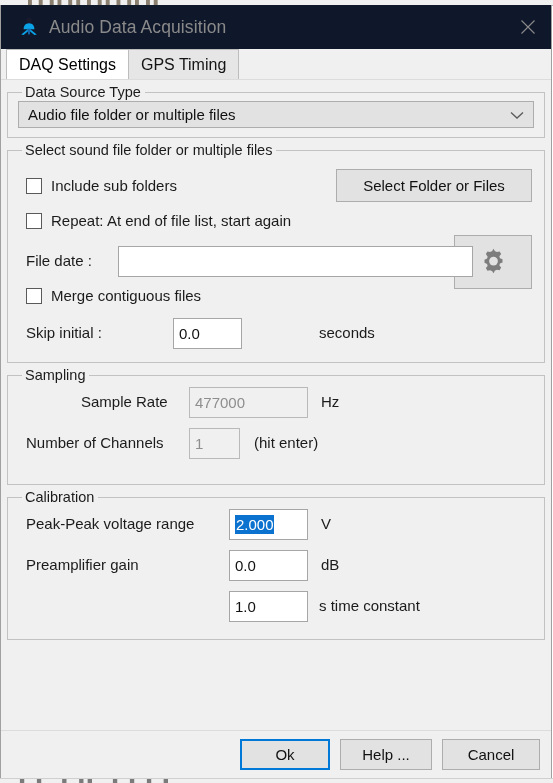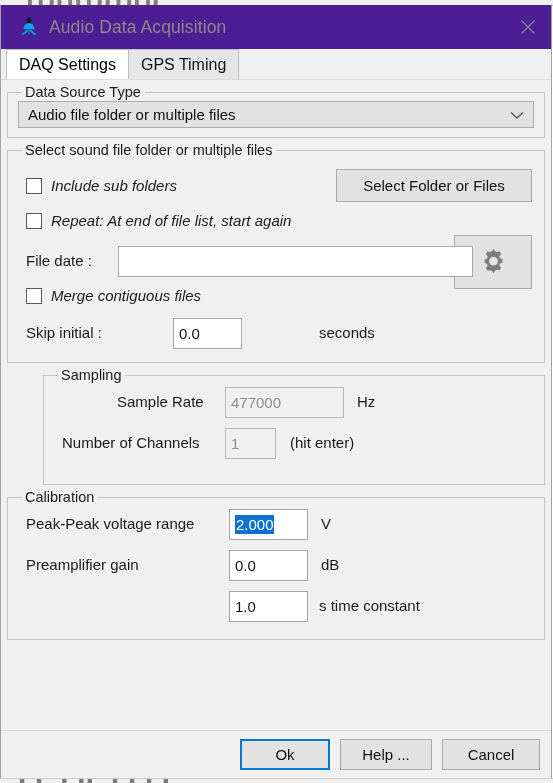--- a/index.html
+++ b/index.html
@@ -48,21 +48,21 @@
     border: 1px solid #a0a0a0;
     border-top: none;
     box-sizing: border-box;
     display: flex;
     flex-direction: column;
   }
 
   
   .titlebar {
     height: 44px;
-    background: #4c1d95;
+    background: #0f172a;
     display: flex;
     align-items: center;
     flex: 0 0 auto;
     position: relative;
   }
   .title-icon {
     width: 22px; height: 22px;
     margin-left: 17px;
     margin-right: 9px;
     position: relative;
@@ -169,21 +169,21 @@
   }
   .cbox.checked::after {
     content: "";
     position: absolute;
     left: 4px; top: 1px;
     width: 5px; height: 10px;
     border: solid #3b3b3b;
     border-width: 0 1.6px 1.6px 0;
     transform: rotate(42deg);
   }
-  .cb-label { margin-left: 9px; font-size: 15px; font-style: italic; }
+  .cb-label { margin-left: 9px; font-size: 15px; }
 
   
   .tfield {
     border: 1px solid #a6a6a6;
     background: #ffffff;
     box-sizing: border-box;
     height: 30px;
     display: flex;
     align-items: center;
     padding: 0 5px;
@@ -321,21 +321,21 @@
         <span class="cb-label">Merge contiguous files</span>
       </div>
 
       <div class="row" style="height:36px;margin-top:12px;">
         <div class="lbl" style="position:absolute;left:8px;top:8px;">Skip initial :</div>
         <input class="tfield" type="text" style="position: absolute; left: 155px; top: 2px; width: 69px; height: 31px;" value="0.0">
         <div class="lbl" style="position:absolute;left:301px;top:8px;">seconds</div>
       </div>
     </fieldset>
 
-    <fieldset class="group" style="padding-bottom:22px;margin-left:36px;">
+    <fieldset class="group" style="padding-bottom:22px;">
       <legend>Sampling</legend>
 
       <div class="row" style="height:36px;margin-top:2px;">
         <div class="lbl" style="position:absolute;left:63px;top:8px;text-align:center;">Sample Rate</div>
         <div class="tfield disabled" style="position:absolute;left:171px;top:2px;width:119px;height:31px;">
           <span>477000</span>
         </div>
         <div class="lbl" style="position:absolute;left:303px;top:8px;">Hz</div>
       </div>
 

